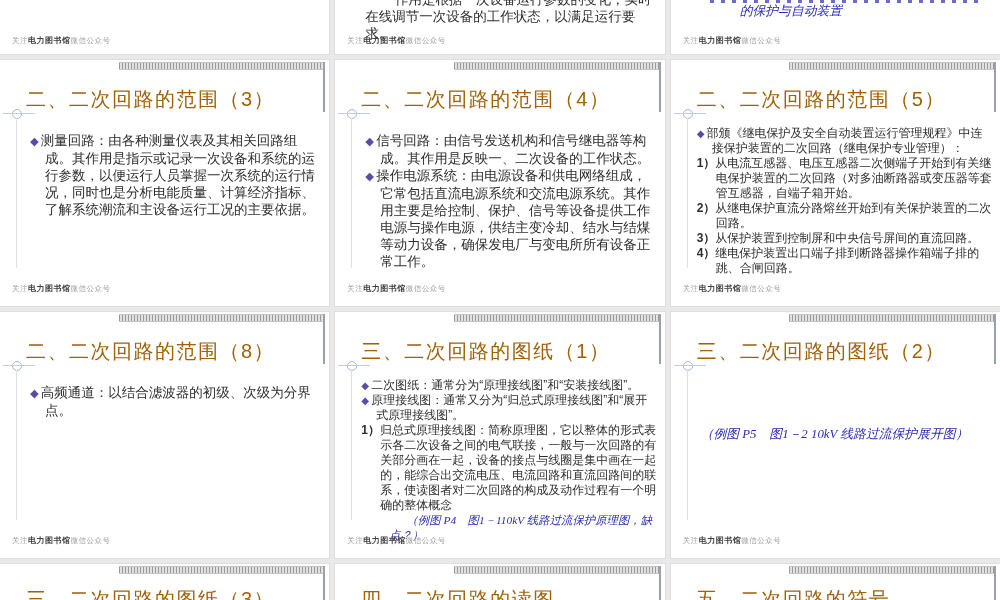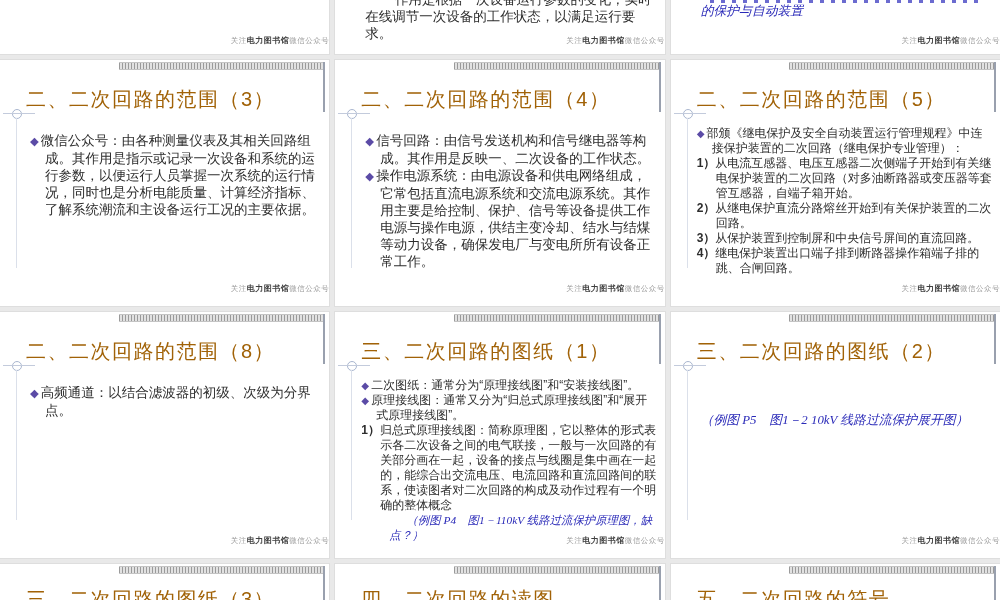--- a/index.html
+++ b/index.html
@@ -45,21 +45,21 @@
   .di{padding-left:15px;text-indent:-15px;}
   .diamond{color:#5b4ba6;font-size:0.85em;margin-right:2px;}
   .num{padding-left:19px;text-indent:-19px;}
   .num b{font-weight:bold;}
   .note{
     color:#2a2ab8;font-style:italic;
     font-family:"Liberation Serif","DejaVu Serif",serif;
     font-size:0.95em;
   }
   .sfooter{
-    position:absolute;bottom:12px;left:12px;right:0;text-align:right;
+    position:absolute;bottom:12px;left:12px;right:0;text-align:left;
     font-size:7.5px;color:#9a9a9a;letter-spacing:0.5px;margin-top:12px;
   }
   .sfooter b{color:#3f3f3f;font-size:8px;}
   .bottom .sfooter{bottom:8px;}
   .bottom .body{right:8px;}
   .clip-marks{
     position:absolute;top:-1px;left:12%;right:5%;height:4px;opacity:.75;
     background:repeating-linear-gradient(90deg,#3a3ac0 0 4px,transparent 4px 11px);
   }
 </style>
@@ -71,34 +71,34 @@
       <div class="sfooter"><span>关注</span><b>电力图书馆</b><span>微信公众号</span></div>
     </div>
     <div class="slide bottom">
       <div class="body" style="top: -9px;">
         <p style="text-indent: 2.2em;">作用是根据一次设备运行参数的变化，实时在线调节一次设备的工作状态，以满足运行要求。</p>
       </div>
       <div class="sfooter"><span>关注</span><b>电力图书馆</b><span>微信公众号</span></div>
     </div>
     <div class="slide bottom">
       <div class="clip-marks"></div>
-      <div class="body" style="top: 3px;">
+      <div class="body" style="top: 3px; margin-left: 39px;">
         <p class="note">的保护与自动装置</p>
       </div>
       <div class="sfooter"><span>关注</span><b>电力图书馆</b><span>微信公众号</span></div>
     </div>
     <div class="slide full">
       <div class="band"></div>
       <div class="vline"></div>
       <div class="title">二、二次回路的范围（3）</div>
       <div class="orn-c"></div>
       <div class="orn-h"></div>
       <div class="orn-v"></div>
       <div class="body">
-        <p class="di"><span class="diamond">◆</span><span>微信公众号：由各种测量仪表及其相关回路组成。其作用是指示或记录一次设备和系统的运行参数，以便运行人员掌握一次系统的运行情况，同时也是分析电能质量、计算经济指标、了解系统潮流和主设备运行工况的主要依据。</span></p>
+        <p class="di"><span class="diamond">◆</span><span>测量回路：由各种测量仪表及其相关回路组成。其作用是指示或记录一次设备和系统的运行参数，以便运行人员掌握一次系统的运行情况，同时也是分析电能质量、计算经济指标、了解系统潮流和主设备运行工况的主要依据。</span></p>
       </div>
       <div class="sfooter"><span>关注</span><b>电力图书馆</b><span>微信公众号</span></div>
     </div>
     <div class="slide full">
       <div class="band"></div>
       <div class="vline"></div>
       <div class="title">二、二次回路的范围（4）</div>
       <div class="orn-c"></div>
       <div class="orn-h"></div>
       <div class="orn-v"></div>
@@ -152,21 +152,21 @@
       <div class="sfooter"><span>关注</span><b>电力图书馆</b><span>微信公众号</span></div>
     </div>
     <div class="slide full">
       <div class="band"></div>
       <div class="vline"></div>
       <div class="title">三、二次回路的图纸（2）</div>
       <div class="orn-c"></div>
       <div class="orn-h"></div>
       <div class="orn-v"></div>
       <div class="body">
-        <p class="note" style="margin-top: 28px;">（例图 P5　图1－2 10kV 线路过流保护展开图）</p>
+        <p class="note" style="margin-top: 42px;">（例图 P5　图1－2 10kV 线路过流保护展开图）</p>
       </div>
       <div class="sfooter"><span>关注</span><b>电力图书馆</b><span>微信公众号</span></div>
     </div>
     <div class="slide top">
       <div class="band"></div>
       <div class="vline"></div>
       <div class="title">三、二次回路的图纸（3）</div>
     </div>
     <div class="slide top">
       <div class="band"></div>

